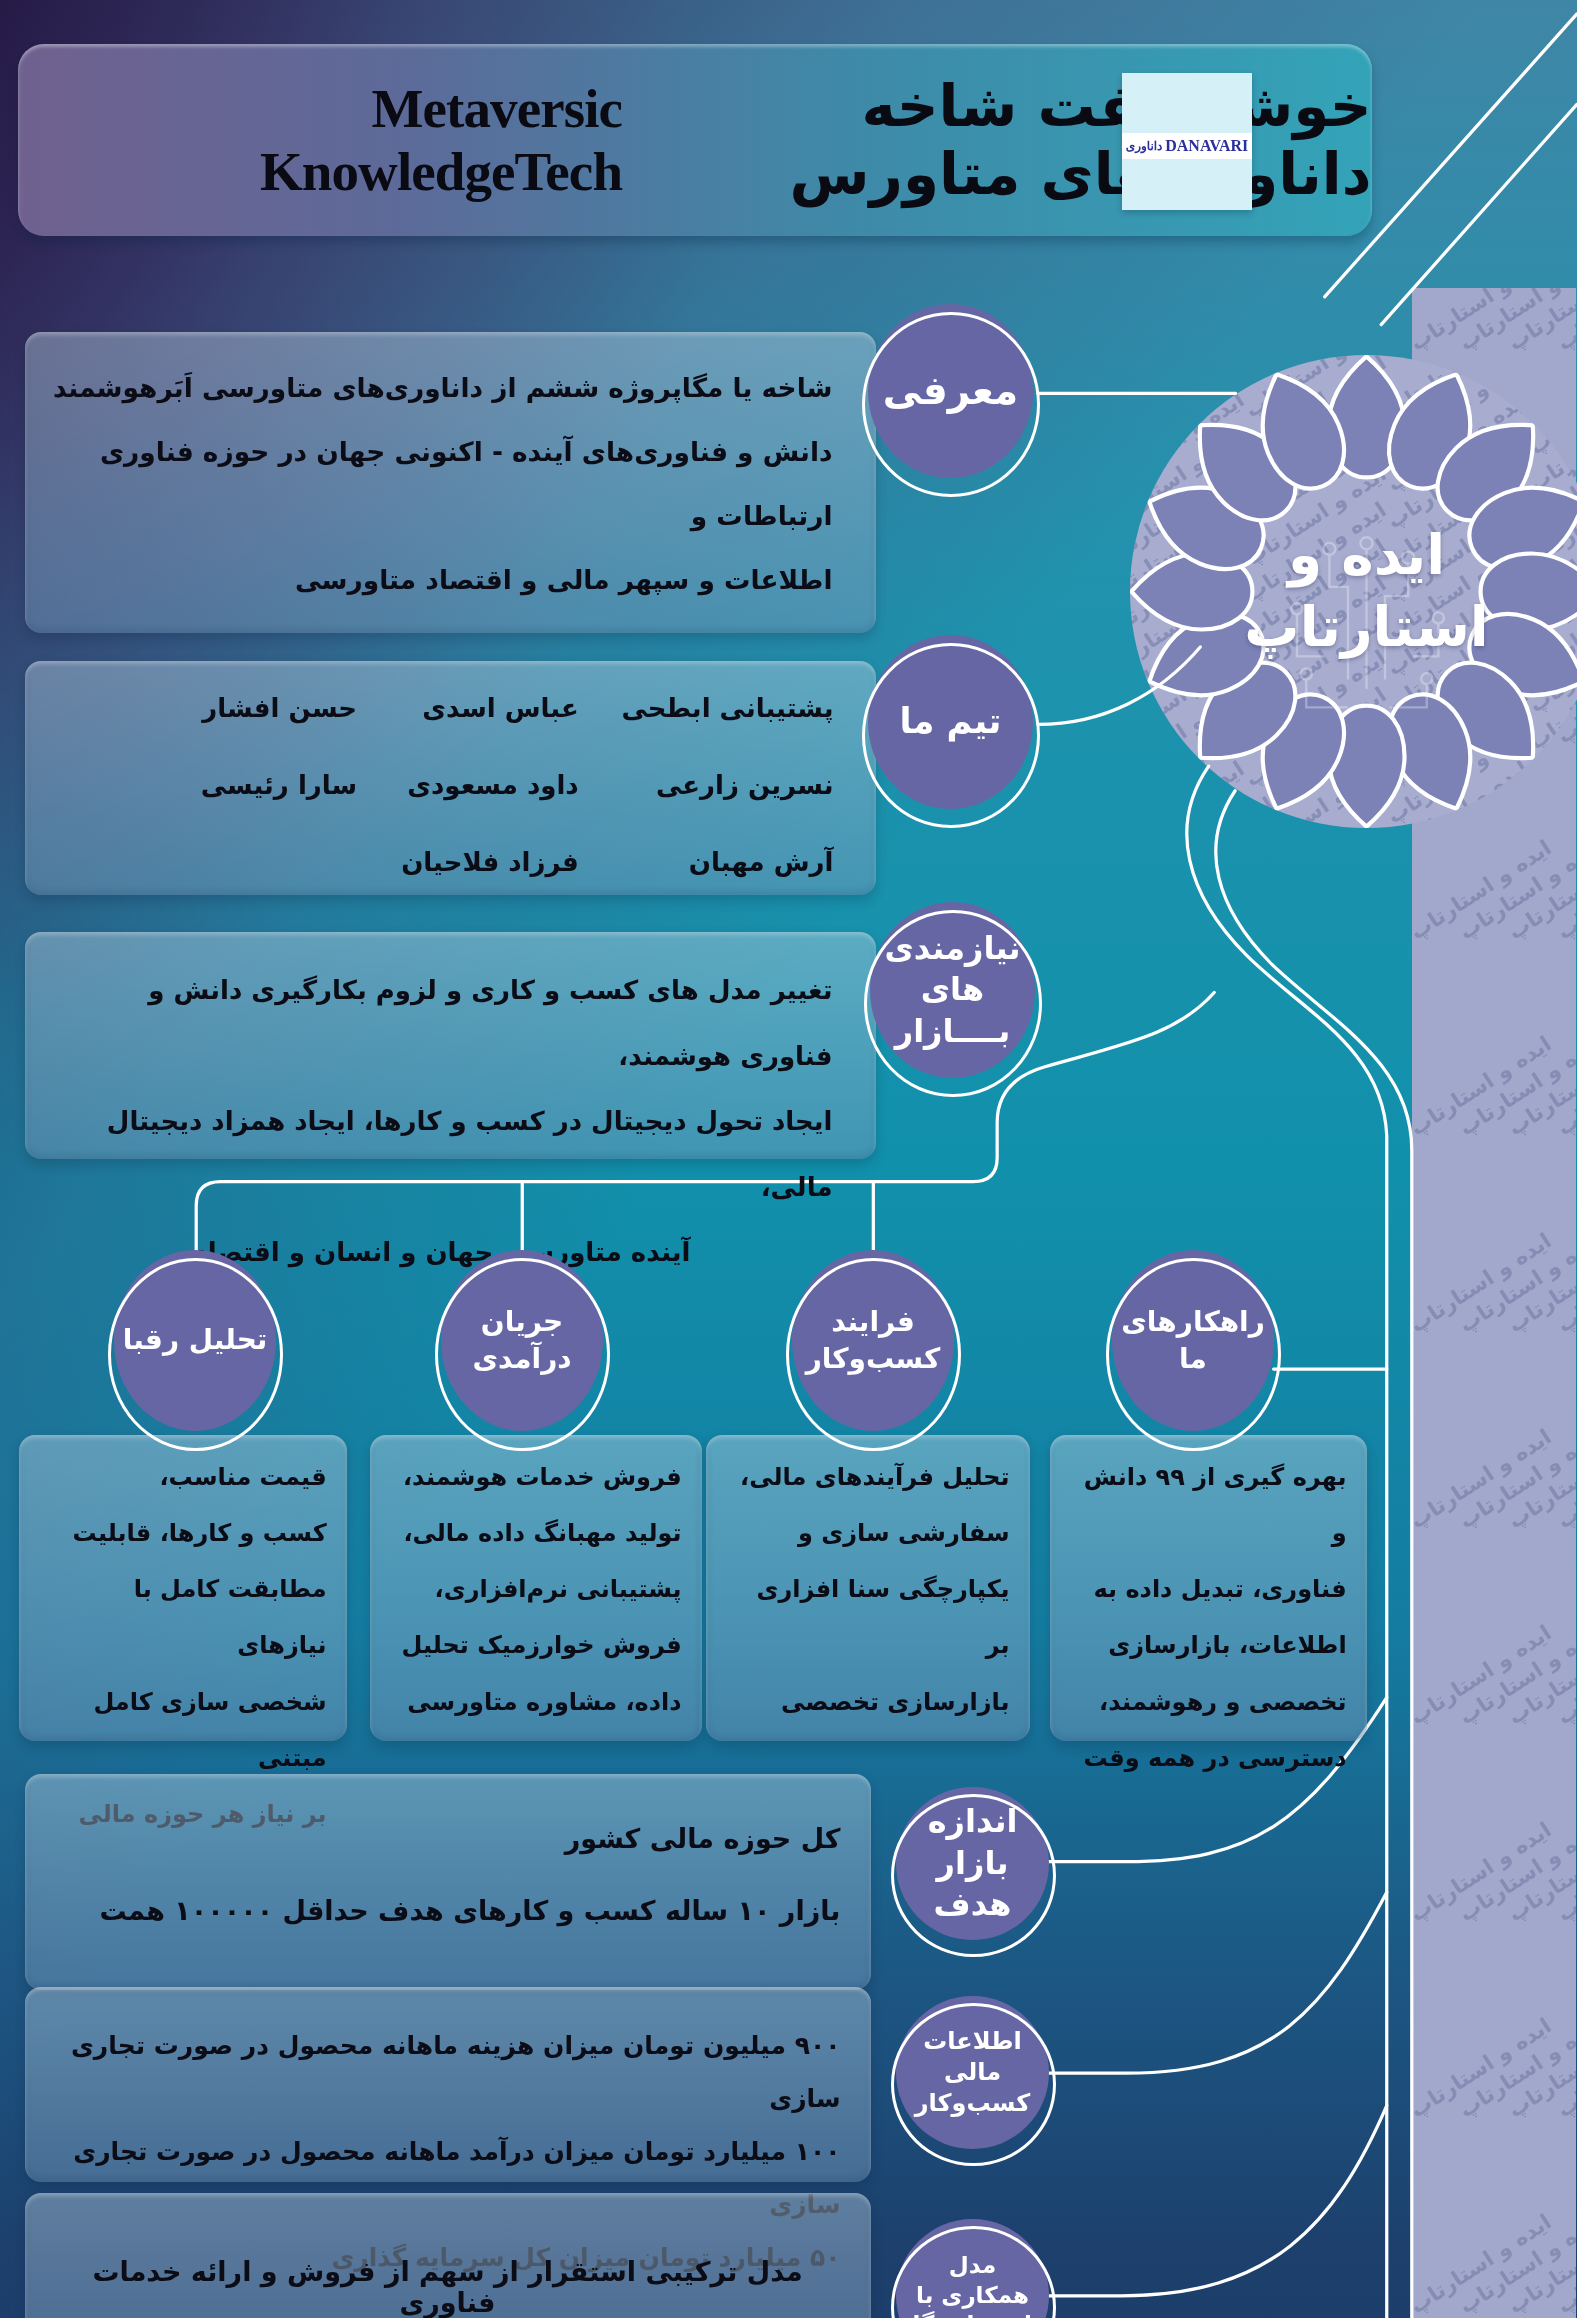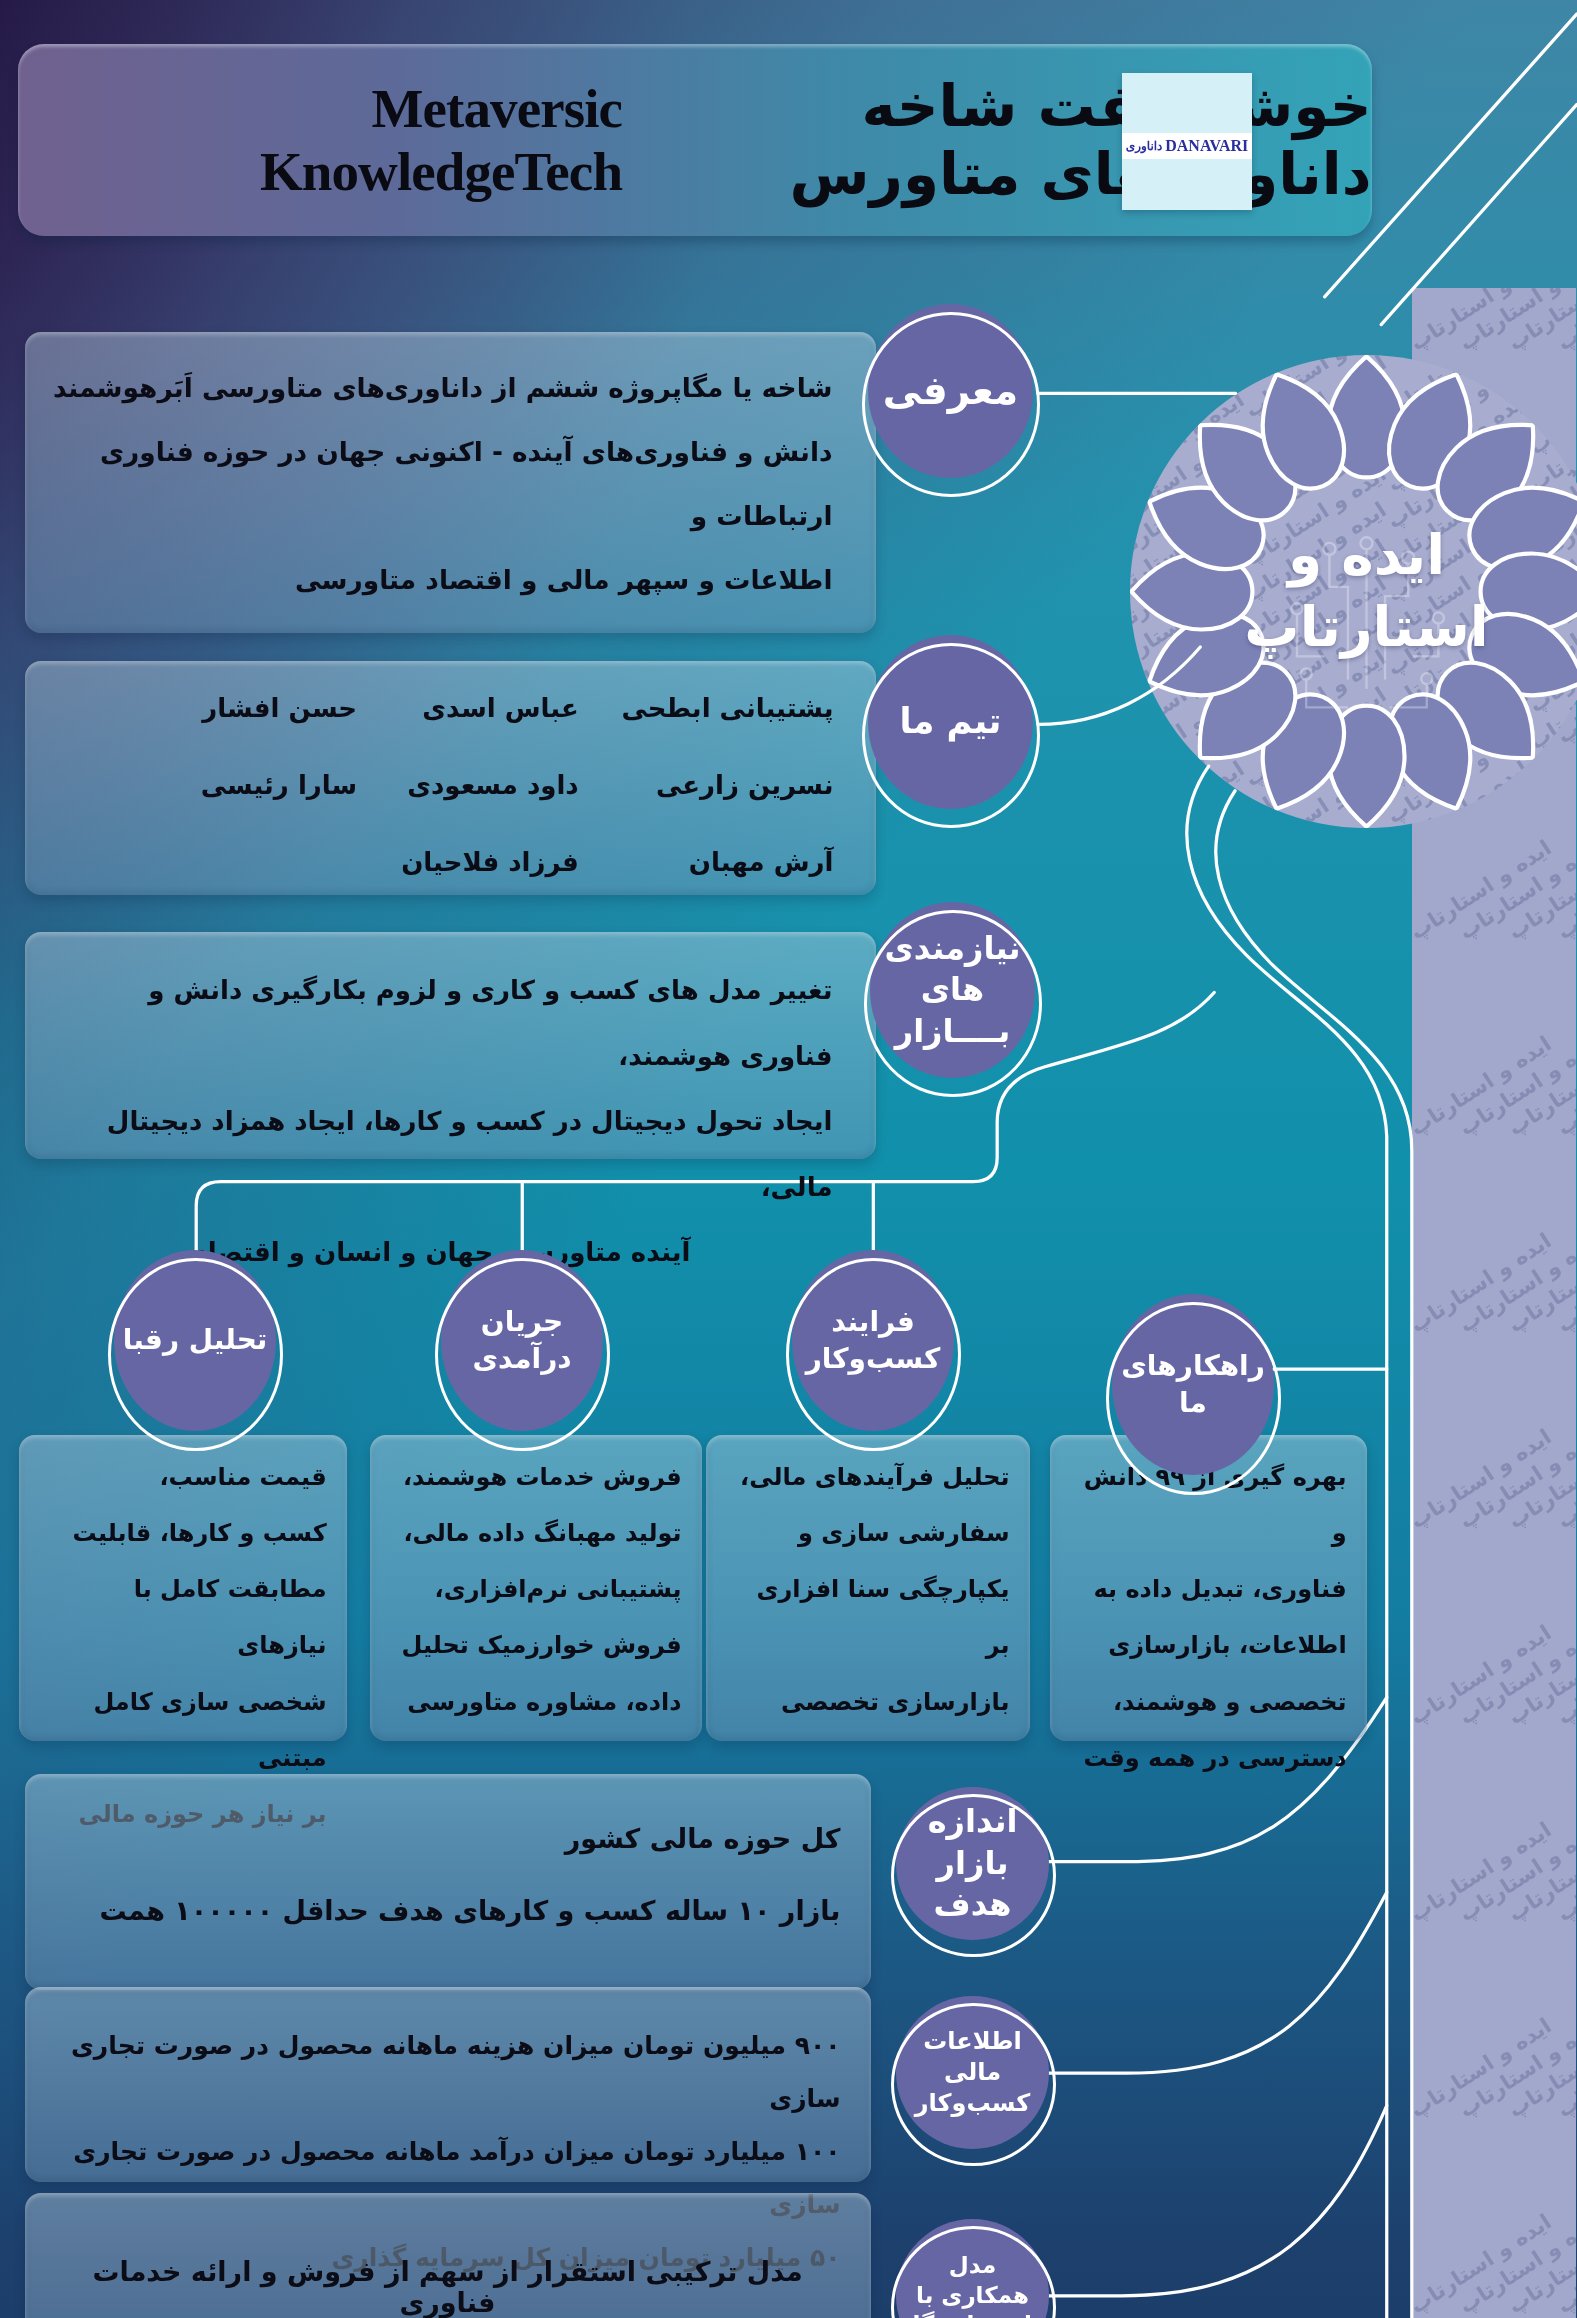--- a/index.html
+++ b/index.html
@@ -287,21 +287,21 @@
     <div></div>
   </div>
   <div class="bub s60" style="left:442px;top:1250px;width:162px;height:181px;">
     <div>جریان</div>
     <div>درآمدی</div>
   </div>
   <div class="bub s60" style="left:793px;top:1250px;width:162px;height:181px;">
     <div>فرایند</div>
     <div>کسب‌وکار</div>
   </div>
-  <div class="bub s60" style="left:1113px;top:1294px;width:162px;height:181px;">
+  <div class="bub s60" style="left:1113px;top:1250px;width:162px;height:181px;">
     <div>راهکارهای</div>
     <div>ما</div>
   </div>
 
   <div class="panel colbox" style="left:20px;width:328px;">
     <div class="tl">قیمت مناسب،</div>
     <div class="tl">کسب و کارها، قابلیت</div>
     <div class="tl">مطابقت کامل با نیازهای</div>
     <div class="tl">شخصی سازی کامل مبتنی</div>
     <div class="tl">بر نیاز هر حوزه مالی</div>
@@ -316,21 +316,21 @@
   <div class="panel colbox" style="left:707px;width:324px;">
     <div class="tl">تحلیل فرآیندهای مالی،</div>
     <div class="tl">سفارشی سازی و</div>
     <div class="tl">یکپارچگی سنا افزاری بر</div>
     <div class="tl">بازارسازی تخصصی</div>
   </div>
   <div class="panel colbox" style="left:1051px;width:317px;">
     <div class="tl">بهره گیری از ۹۹ دانش و</div>
     <div class="tl">فناوری، تبدیل داده به</div>
     <div class="tl">اطلاعات، بازارسازی</div>
-    <div class="tl">تخصصی و هوشمند،</div>
+    <div class="tl">تخصصی و رهوشمند،</div>
     <div class="tl">دسترسی در همه وقت</div>
   </div>
 
   <div class="panel" id="market-box">
     <div class="tl">کل حوزه مالی کشور</div>
     <div class="tl">بازار ۱۰ ساله کسب و کارهای هدف حداقل ۱۰۰۰۰۰ همت</div>
   </div>
   <div class="bub s56" style="left:897px;top:1787px;width:153px;height:153px;">
     <div>اندازه بازار</div>
     <div>هدف</div>

